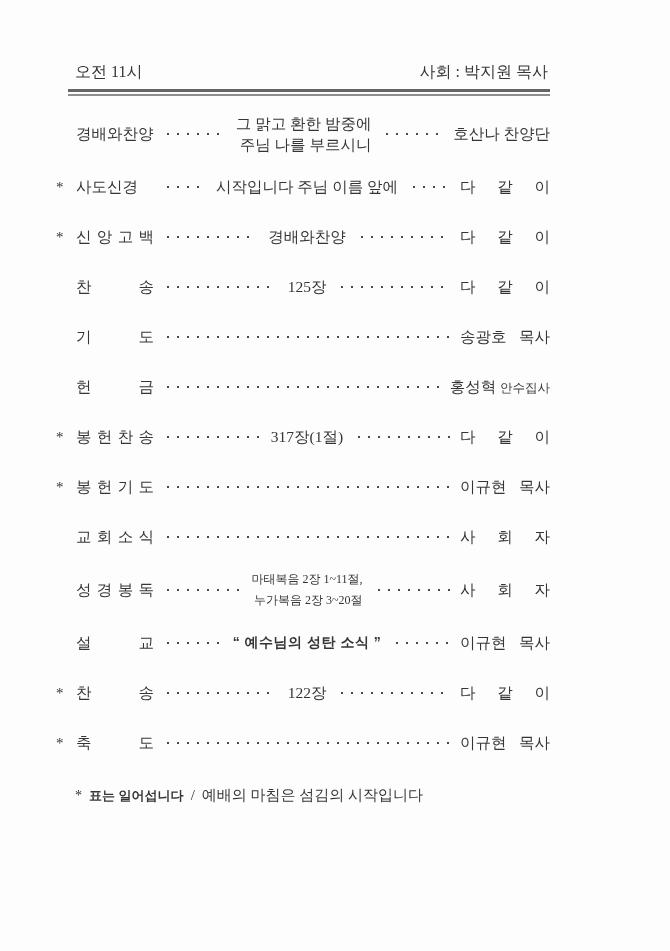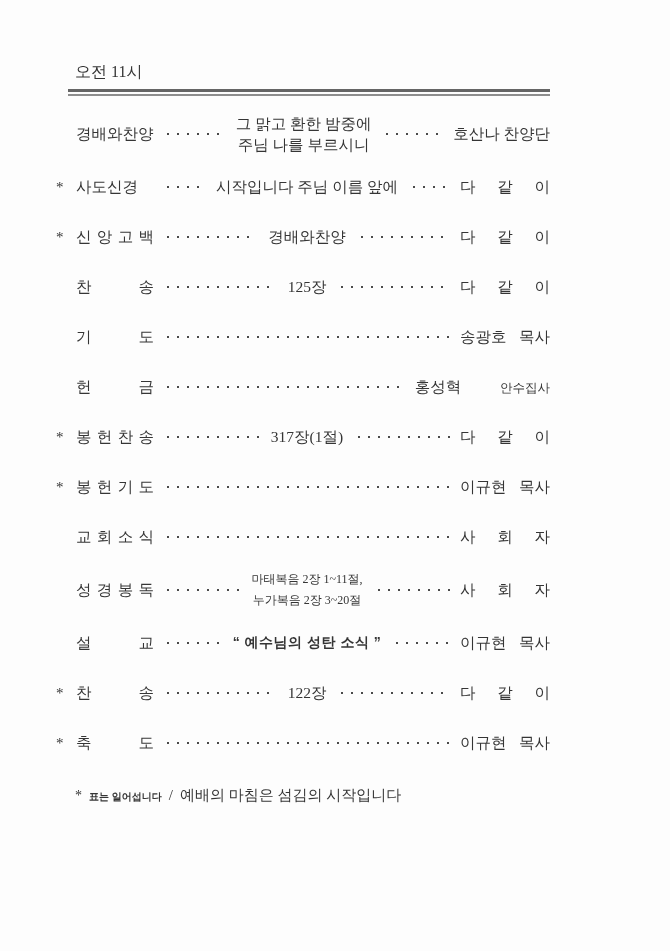--- a/index.html
+++ b/index.html
@@ -52,54 +52,55 @@
     white-space: nowrap;
   }
   .leader {
     flex: 1 1 0; height: 4px; margin: 0 9px;
     background: radial-gradient(circle, #4a4a4a 1.35px, rgba(0,0,0,0) 1.45px);
     background-size: 10px 4px;
     background-repeat: repeat-x;
     background-position: left center;
     min-width: 12px;
   }
-  .center { flex: none; text-align: center; padding: 0 2px; }
+  .center { flex: none; text-align: right; padding: 0 2px; }
   .center .line { line-height: 21px; }
   .center.sm { font-size: 12px; }
   .center.big {
     font-family: "Liberation Sans", "DejaVu Sans", sans-serif;
     font-weight: bold; font-size: 14px; letter-spacing: 0.5px;
   }
   .right {
     flex: none; min-width: 90px;
     text-align: justify; text-align-last: justify;
     white-space: nowrap;
   }
-  .right .suffix { font-size: 12.5px; margin-left: 35px; }
+  .right .suffix { font-size: 12.5px; }
 
   
   .footer {
     margin-top: 18px; padding-left: 7px;
     display: flex; align-items: baseline; gap: 7px;
     font-size: 15px;
   }
   .footer .fstar { font-size: 14px; }
   .footer .fbold {
     font-family: "Liberation Sans", "DejaVu Sans", sans-serif;
-    font-weight: bold; font-size: 10px;
+    font-weight: bold; font-size: 13px;
   }
 </style>
 </head>
 <body>
 
 <div class="page">
   <div class="content">
 
     <div class="header">
       <span>오전 11시</span>
+      <span>사회 : 박지원 목사</span>
     </div>
     <div class="rule"></div>
 
     <div class="rows">
 
       <div class="row tall">
         <span class="star"></span>
         <span class="label">경배와찬양</span>
         <span class="leader"></span>
         <span class="center">

